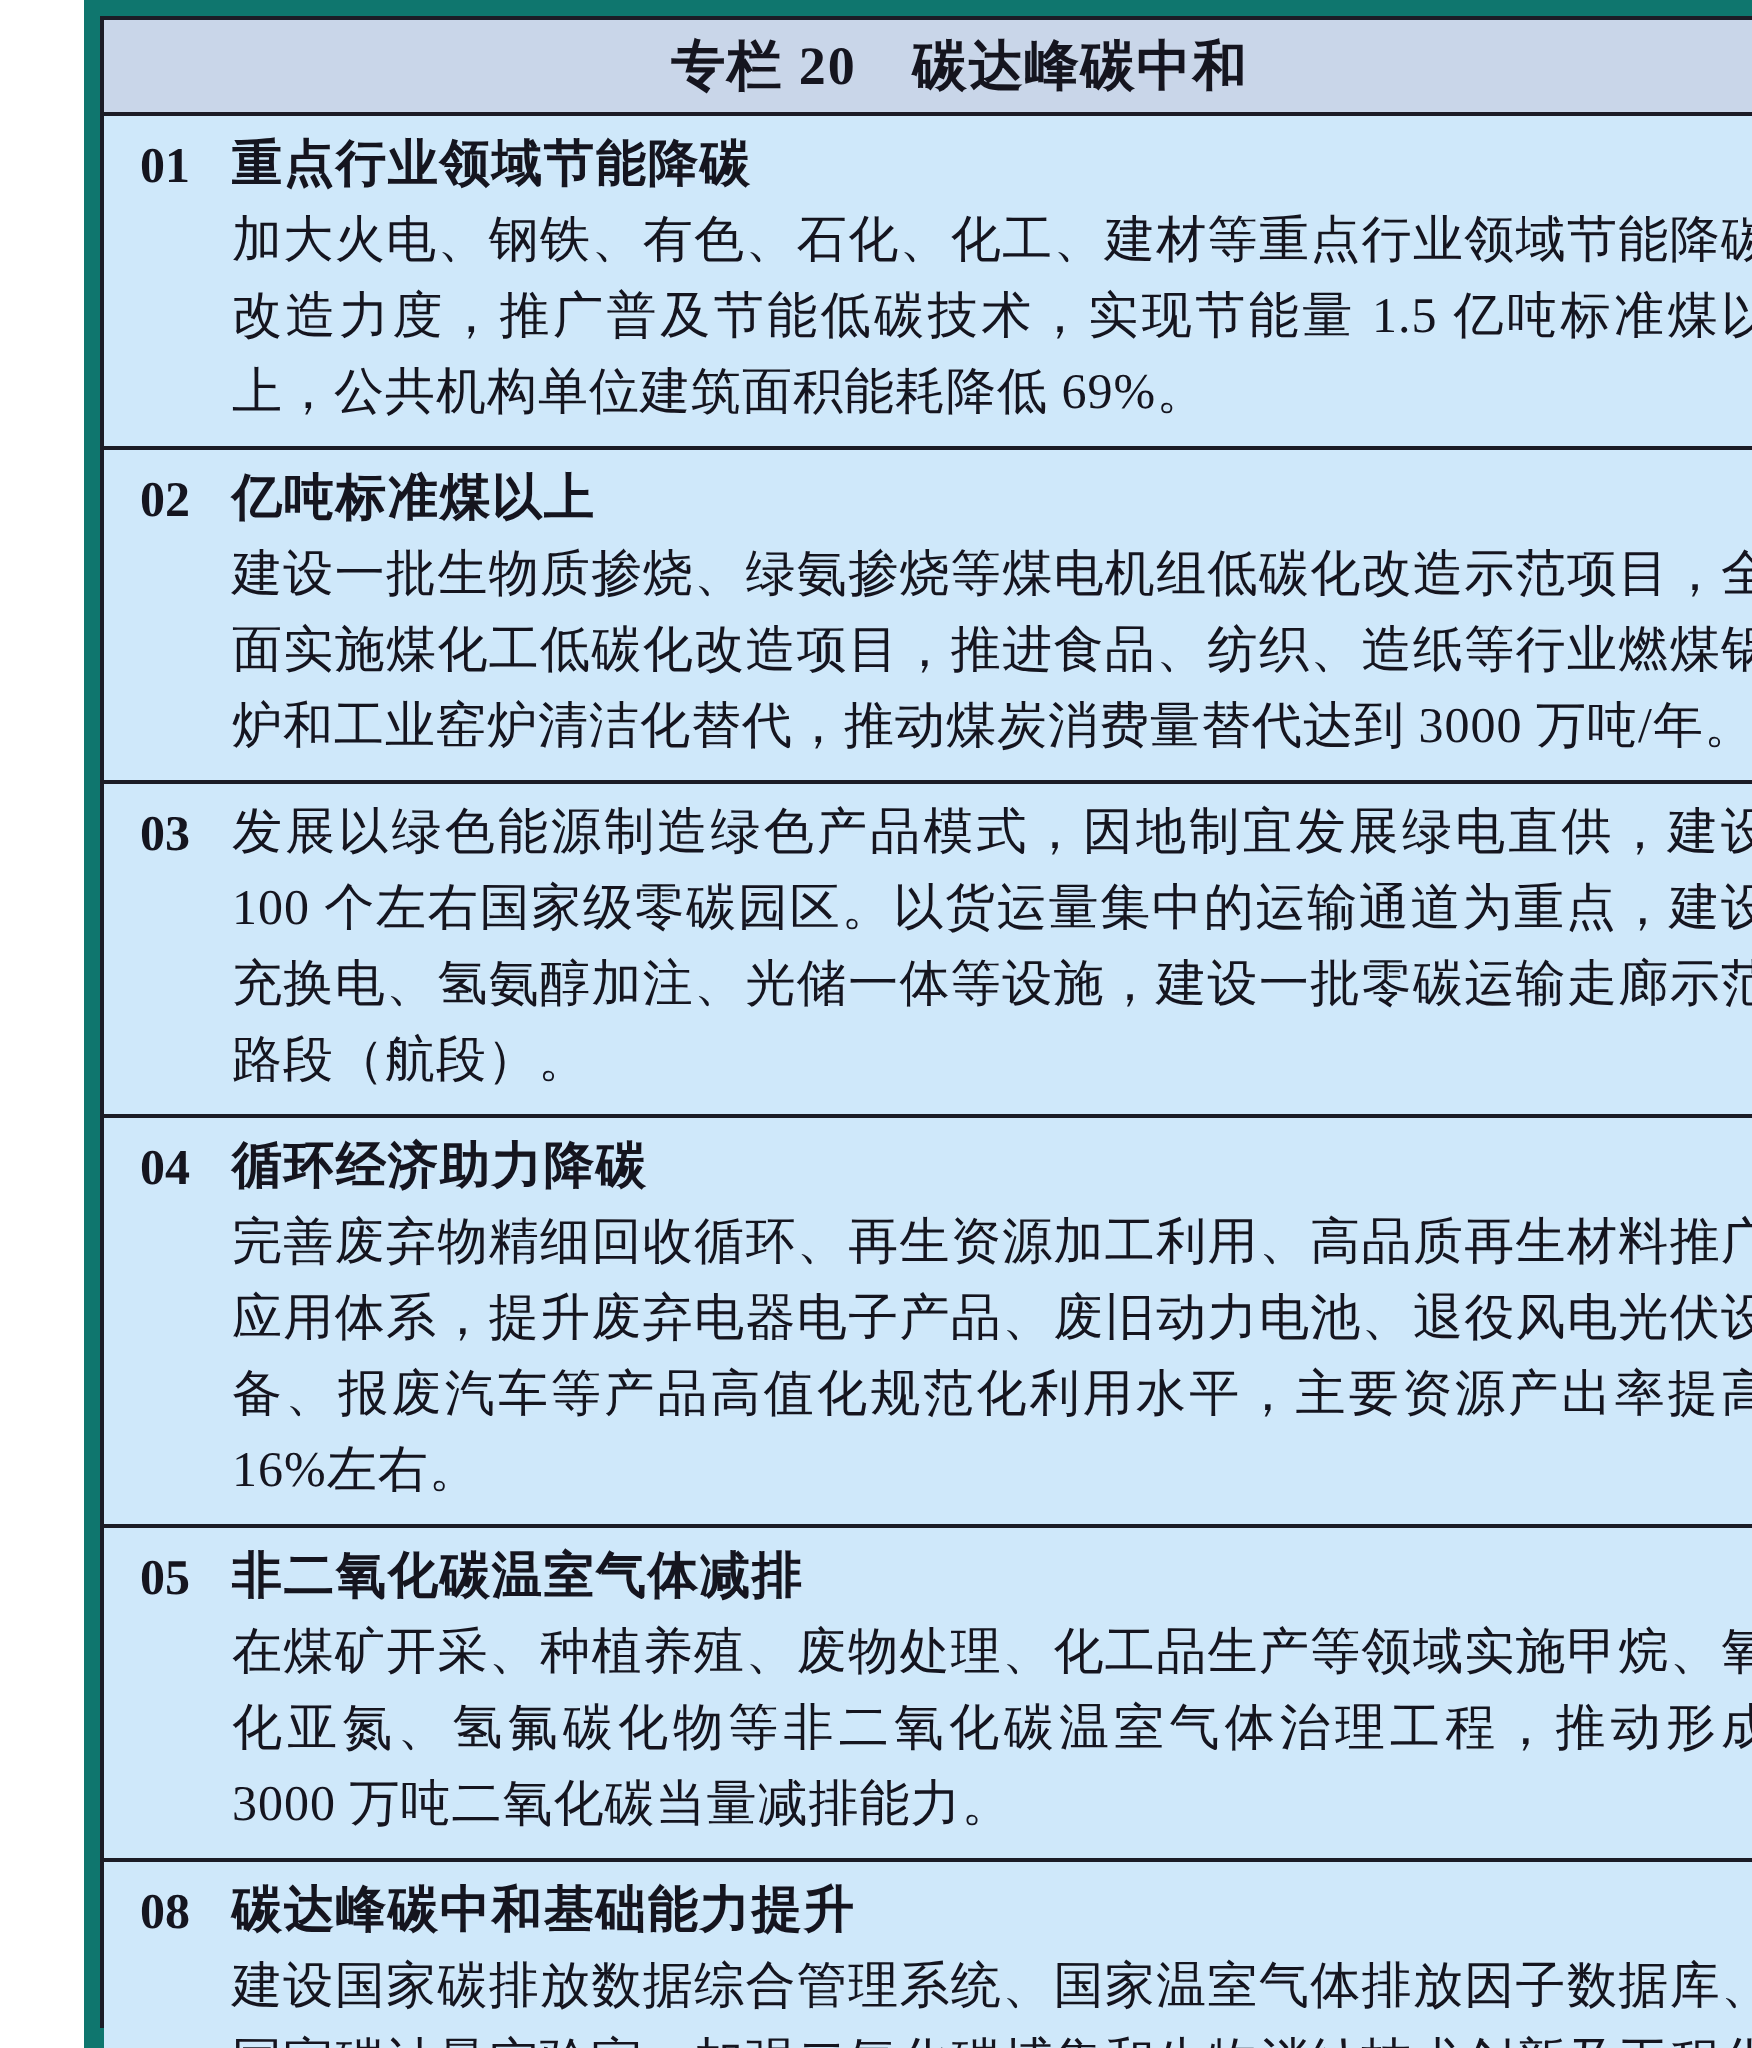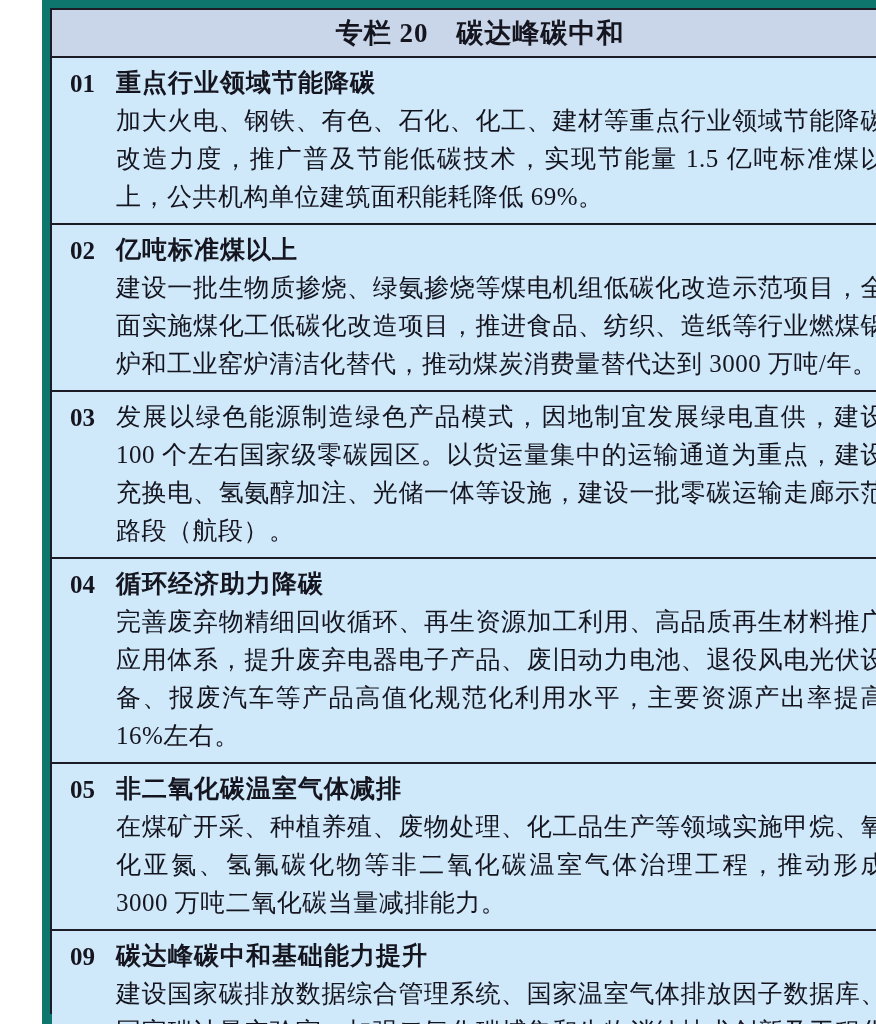--- a/index.html
+++ b/index.html
@@ -117,21 +117,21 @@
 
     <div class="section">
       <div class="section-num">05</div>
       <div class="section-content">
         <div class="section-heading">非二氧化碳温室气体减排</div>
         <div class="section-body">在煤矿开采、种植养殖、废物处理、化工品生产等领域实施甲烷、氧化亚氮、氢氟碳化物等非二氧化碳温室气体治理工程，推动形成 3000 万吨二氧化碳当量减排能力。</div>
       </div>
     </div>
 
     <div class="section">
-      <div class="section-num">09</div>
+      <div class="section-num">08</div>
       <div class="section-content">
         <div class="section-heading">碳达峰碳中和基础能力提升</div>
         <div class="section-body">建设国家碳排放数据综合管理系统、国家温室气体排放因子数据库、国家碳计量实验室。加强二氧化碳捕集和生物消纳技术创新及工程化应用，支持碳捕集利用与封存示范项目建设。</div>
       </div>
     </div>
 
   </div>
 </div>
 
 </body></html>

